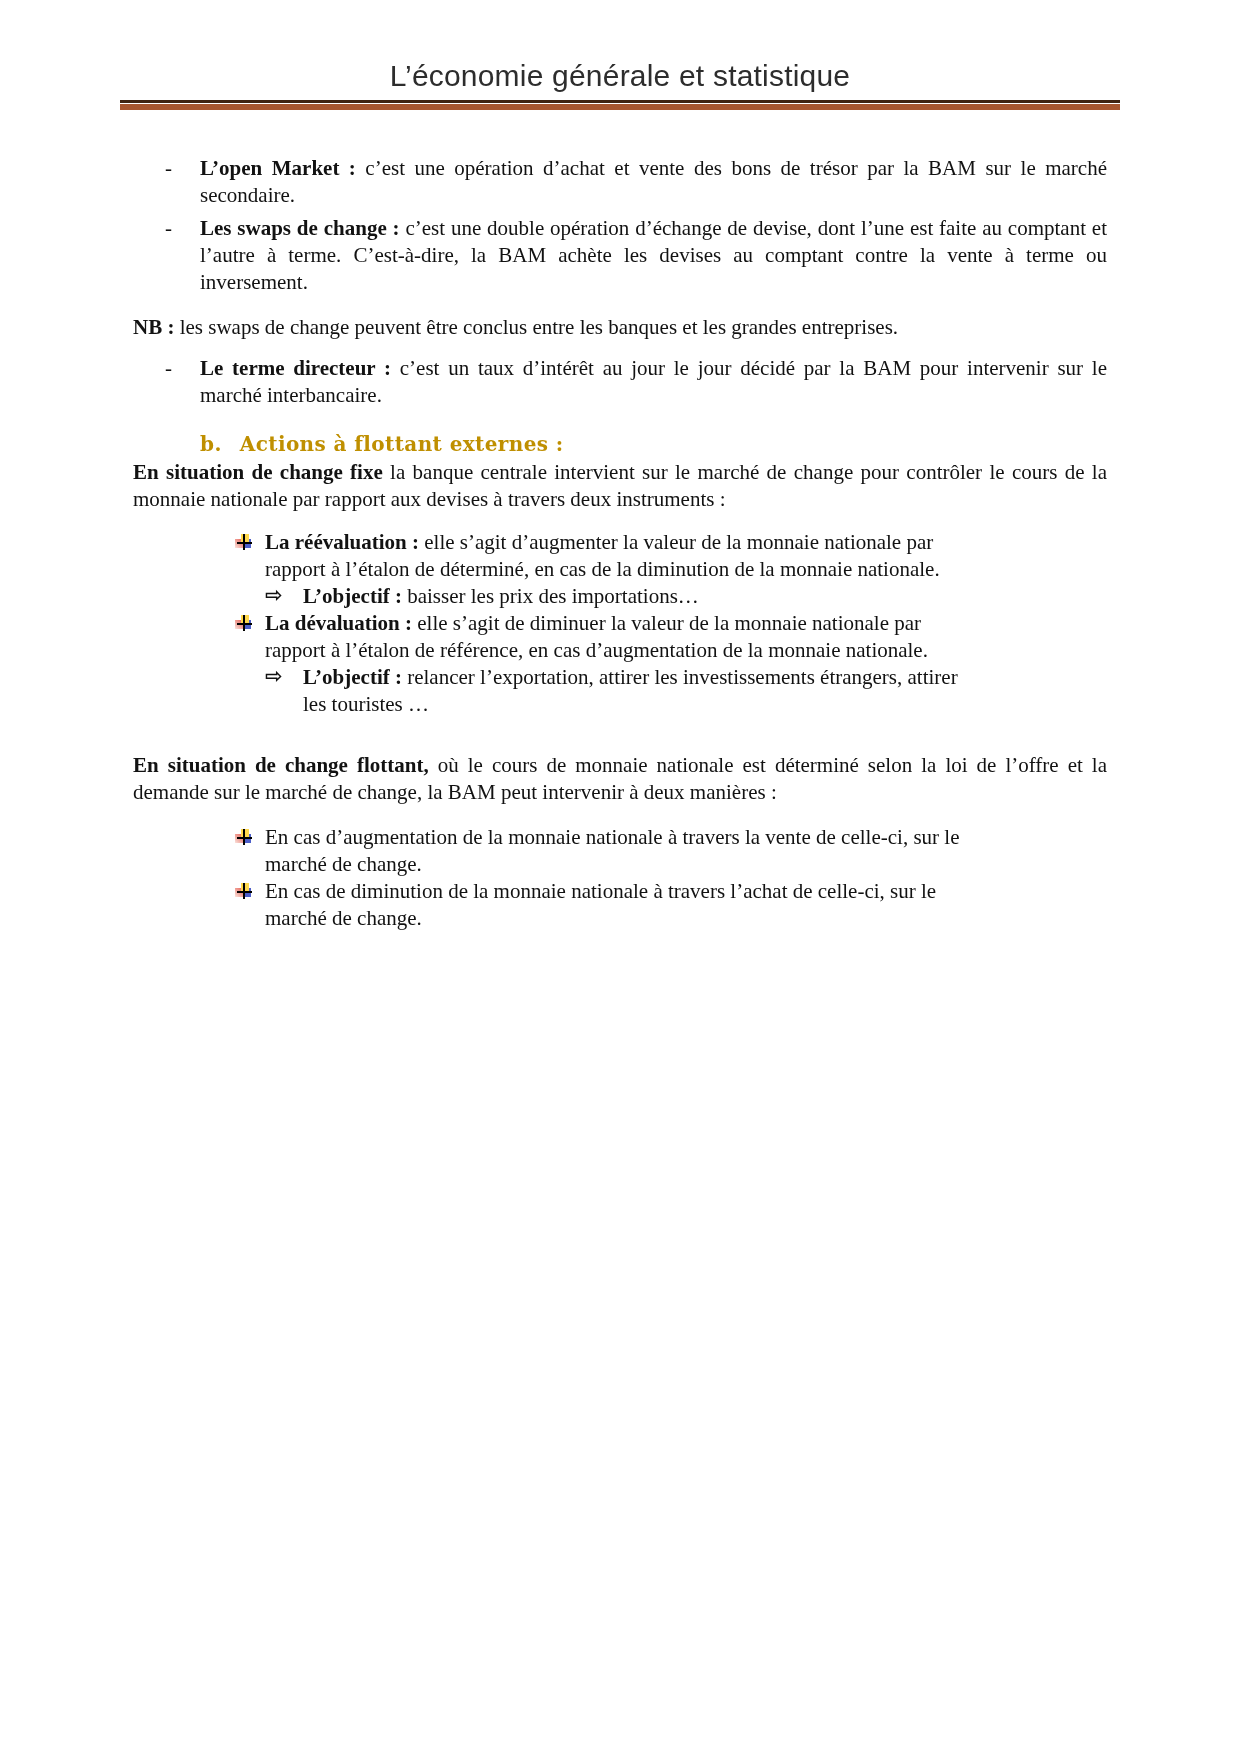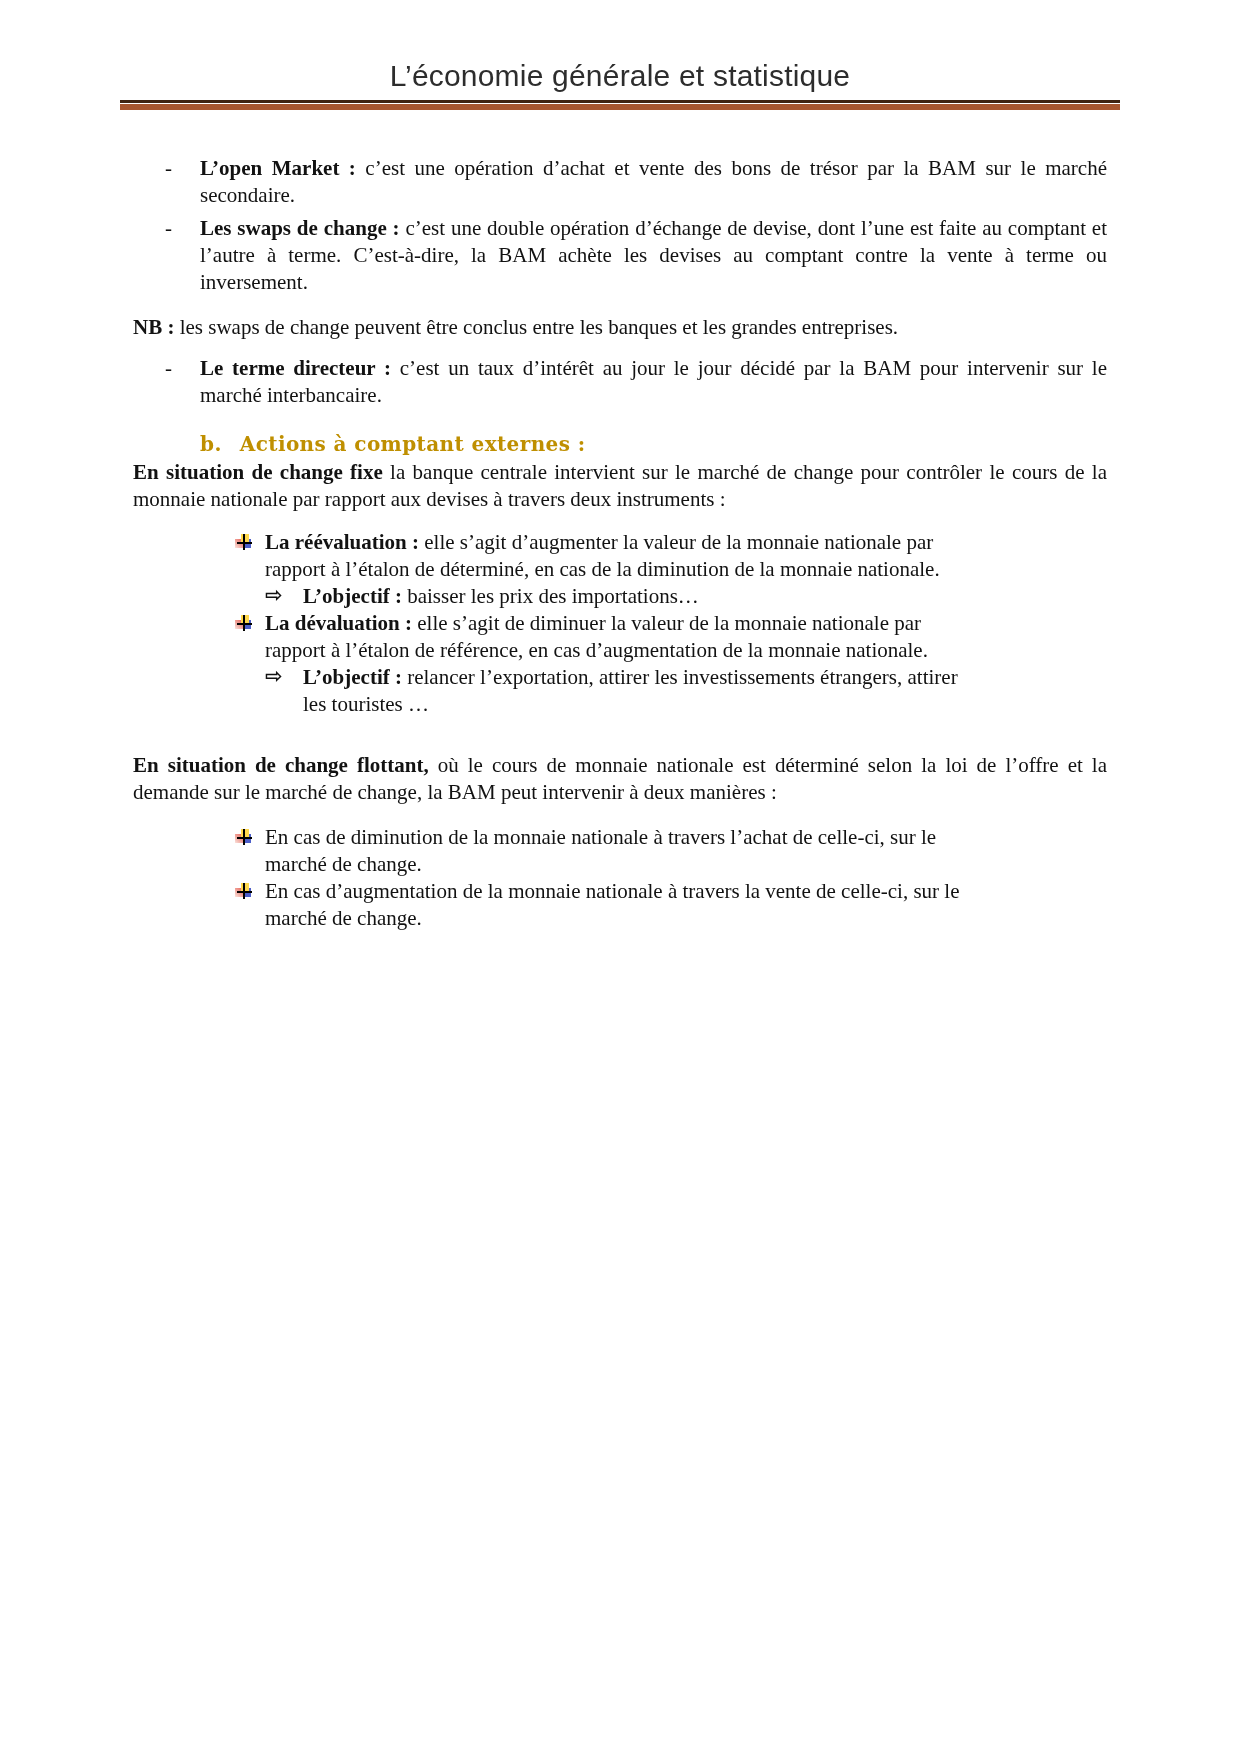--- a/index.html
+++ b/index.html
@@ -95,21 +95,21 @@
   </div>
 
   <div class="dash-list-2">
     <div class="dash-item">
       <span class="dash">-</span>
       <span class="b">Le terme directeur :</span><span> c’est un taux d’intérêt au jour le jour décidé par la BAM pour intervenir sur le marché interbancaire.</span>
     </div>
   </div>
 
   <div class="section-b">
-    <span class="num">b.</span><span>Actions à comptant externes :</span>
+    <span class="num">b.</span><span>Actions à flottant externes :</span>
   </div>
 
   <div class="para para-fixe">
     <span class="b">En situation de change fixe</span><span> la banque centrale intervient sur le marché de change pour contrôler le cours de la monnaie nationale par rapport aux devises à travers deux instruments :</span>
   </div>
 
   <div class="flag-list">
     <div class="flag-item">
       <span class="flag-icon">
         <span class="fi-r"></span>
@@ -146,31 +146,31 @@
 
   <div class="flag-list flag-list-2">
     <div class="flag-item">
       <span class="flag-icon">
         <span class="fi-r"></span>
         <span class="fi-b"></span>
         <span class="fi-y"></span>
         <span class="fi-v"></span>
         <span class="fi-h"></span>
       </span>
-      <span>En cas de diminution de la monnaie nationale à travers l’achat de celle-ci, sur le marché de change.</span>
+      <span>En cas d’augmentation de la monnaie nationale à travers la vente de celle-ci, sur le marché de change.</span>
     </div>
     <div class="flag-item">
       <span class="flag-icon">
         <span class="fi-r"></span>
         <span class="fi-b"></span>
         <span class="fi-y"></span>
         <span class="fi-v"></span>
         <span class="fi-h"></span>
       </span>
-      <span>En cas d’augmentation de la monnaie nationale à travers la vente de celle-ci, sur le marché de change.</span>
+      <span>En cas de diminution de la monnaie nationale à travers l’achat de celle-ci, sur le marché de change.</span>
     </div>
   </div>
 
   <div class="footer">
     <div class="footer-left">
       <span>2</span><sup>ème</sup><span> année baccalauréat</span>
     </div>
     <div class="footer-center">Pr Hamza JOUDRANI</div>
     <div class="footer-right">
       <span class="page-label">P a g e</span><span class="page-sep">|</span><span class="page-num">12</span>

